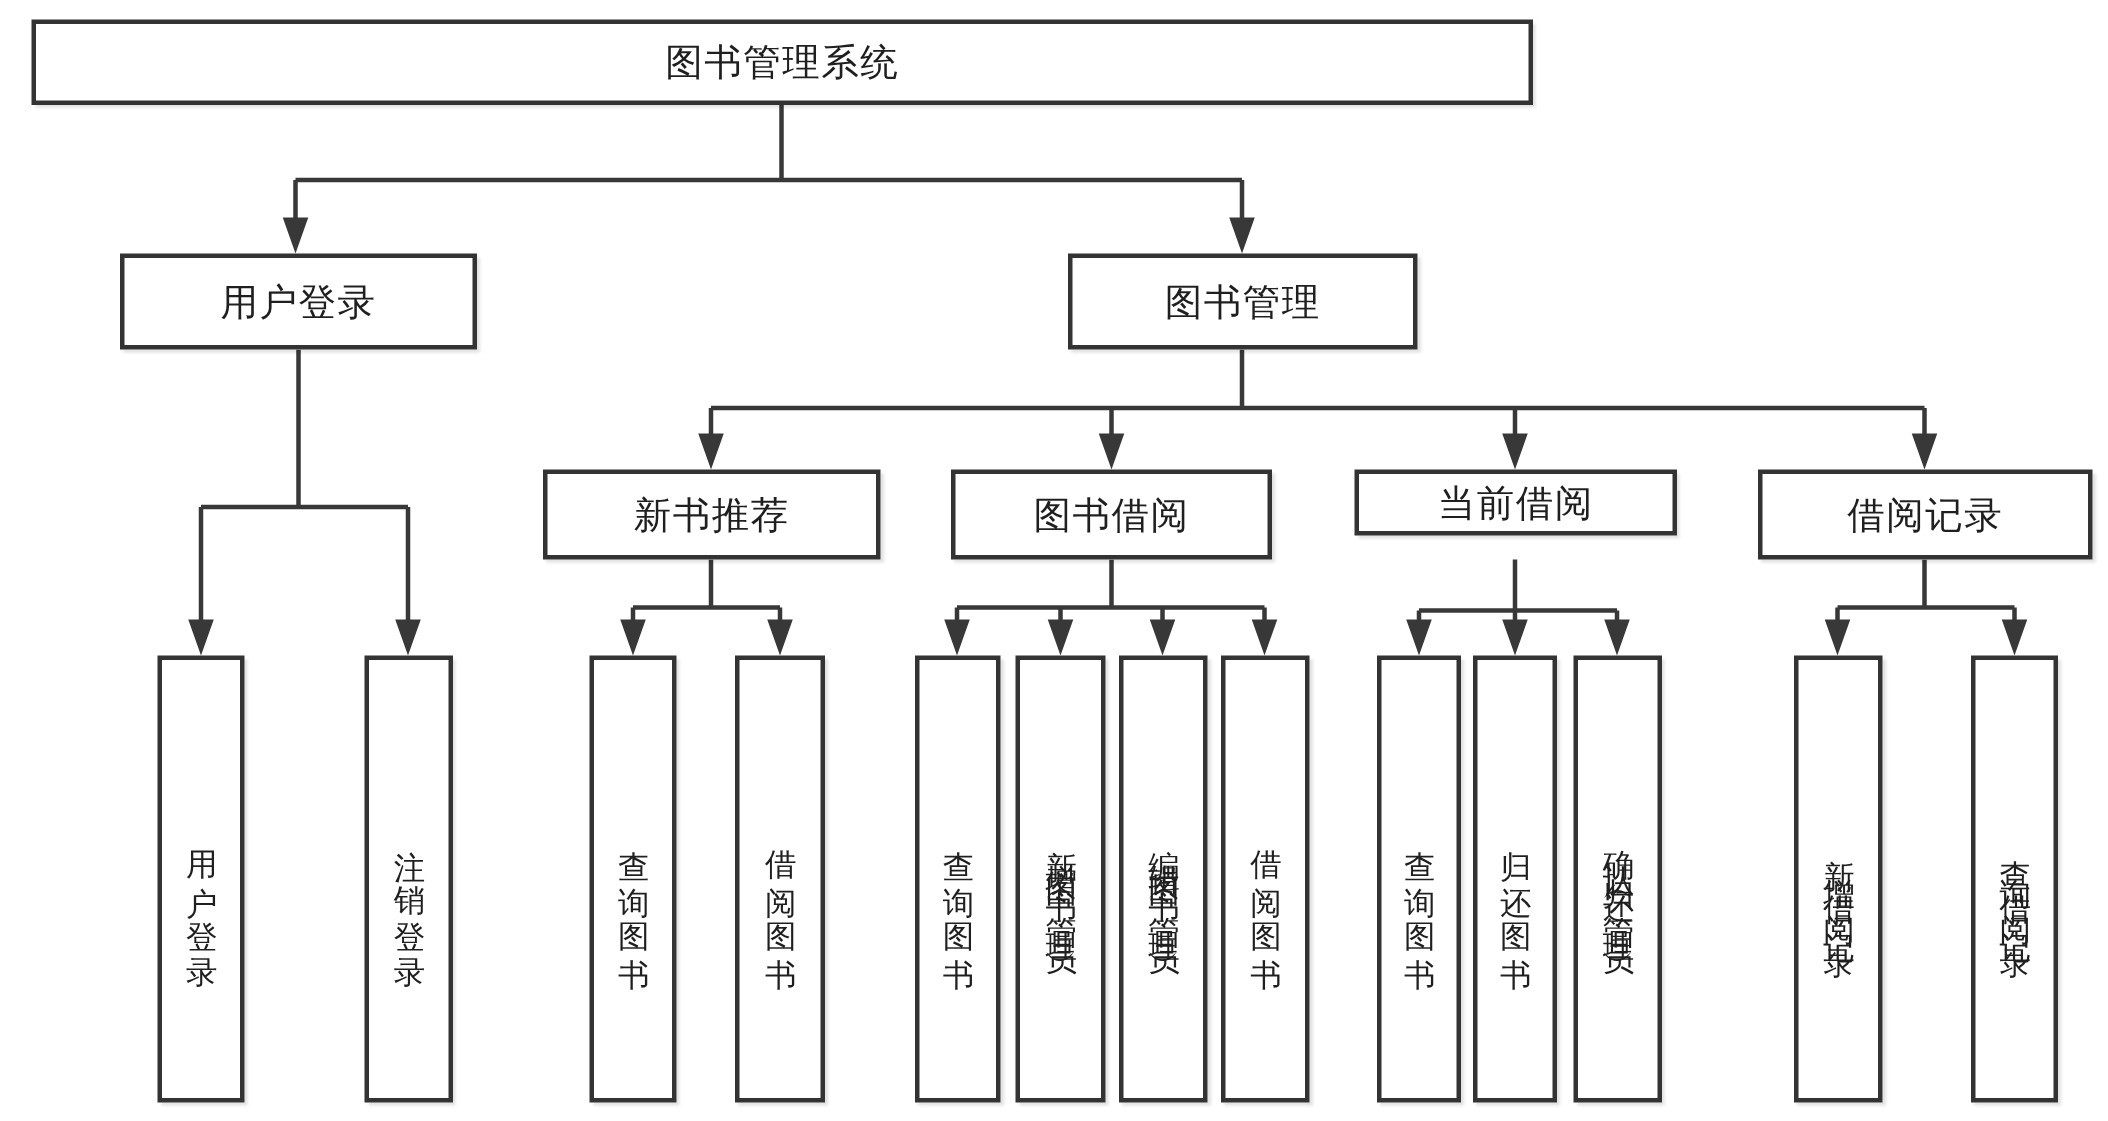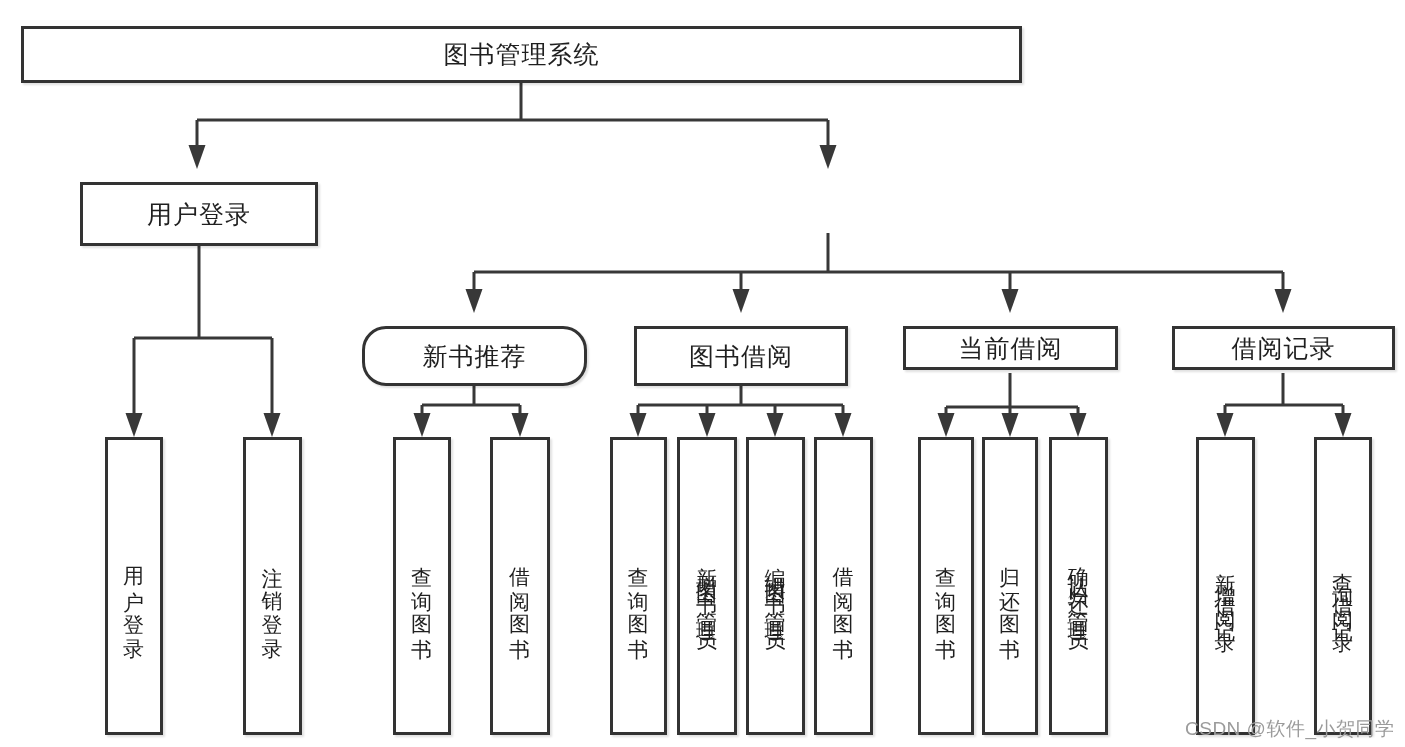--- a/index.html
+++ b/index.html
@@ -14,21 +14,21 @@
   #connectors{position:absolute;left:0;top:0;z-index:0;}
   .node{
     position:absolute;
     box-sizing:border-box;
     background:#ffffff;
     border:3px solid #333333;
     display:flex;align-items:center;justify-content:center;
     z-index:1;
     box-shadow:2px 2px 2px rgba(0,0,0,0.12);
   }
-  .hnode{font-size:25px;letter-spacing:1px;white-space:nowrap;margin-top:13px;}
+  .hnode{font-size:25px;letter-spacing:1px;white-space:nowrap;}
   .vnode .vlabel{
     writing-mode:vertical-rl;
     font-size:21px;
     line-height:1;
     white-space:nowrap;
   }
   .vs4 .vlabel{letter-spacing:24px;position:relative;top:12px;}
   .vs6 .vlabel{letter-spacing:12px;position:relative;top:6px;}
   .vs9 .vlabel{letter-spacing:9px;position:relative;top:4px;}
   #watermark{
@@ -68,31 +68,34 @@
       </g>
     </svg>
 
   <div class="node hnode" style="left:21px;top:13px;width:1001px;height:57px;">
     <span>图书管理系统</span>
   </div>
 
   <div class="node hnode" style="left:80px;top:169px;width:238px;height:64px;">
     <span>用户登录</span>
   </div>
+  <div class="node hnode" style="left:712px;top:169px;width:233px;height:64px;">
+    <span>图书管理</span>
+  </div>
 
-  <div class="node hnode" style="left:362px;top:313px;width:225px;height:60px;border-radius:24px;">
+  <div class="node hnode" style="left:362px;top:313px;width:225px;height:60px;">
     <span>新书推荐</span>
   </div>
   <div class="node hnode" style="left:634px;top:313px;width:214px;height:60px;text-align:center;">
     <span>图书借阅</span>
   </div>
   <div class="node hnode" style="left:903px;top:313px;width:215px;height:44px;">
     <span>当前借阅</span>
   </div>
-  <div class="node hnode" style="left:1172px;top:313px;width:223px;height:44px;">
+  <div class="node hnode" style="left:1172px;top:313px;width:223px;height:60px;">
     <span>借阅记录</span>
   </div>
 
   <div class="node vnode vs4" style="left:105px;top:437px;width:58px;height:298px;">
     <span class="vlabel">用户登录</span>
   </div>
   <div class="node vnode vs4" style="left:243px;top:437px;width:59px;height:298px;">
     <span class="vlabel">注销登录</span>
   </div>
 
@@ -126,15 +129,14 @@
     <span class="vlabel">确认归还（管理员）</span>
   </div>
 
   <div class="node vnode vs6" style="left:1196px;top:437px;width:59px;height:298px;">
     <span class="vlabel">新增借阅记录</span>
   </div>
   <div class="node vnode vs6" style="left:1314px;top:437px;width:58px;height:298px;">
     <span class="vlabel">查询借阅记录</span>
   </div>
 
-  <div id="watermark">CSDN @软件_小贺同学</div>
 
 </div>
 
 </body></html>

